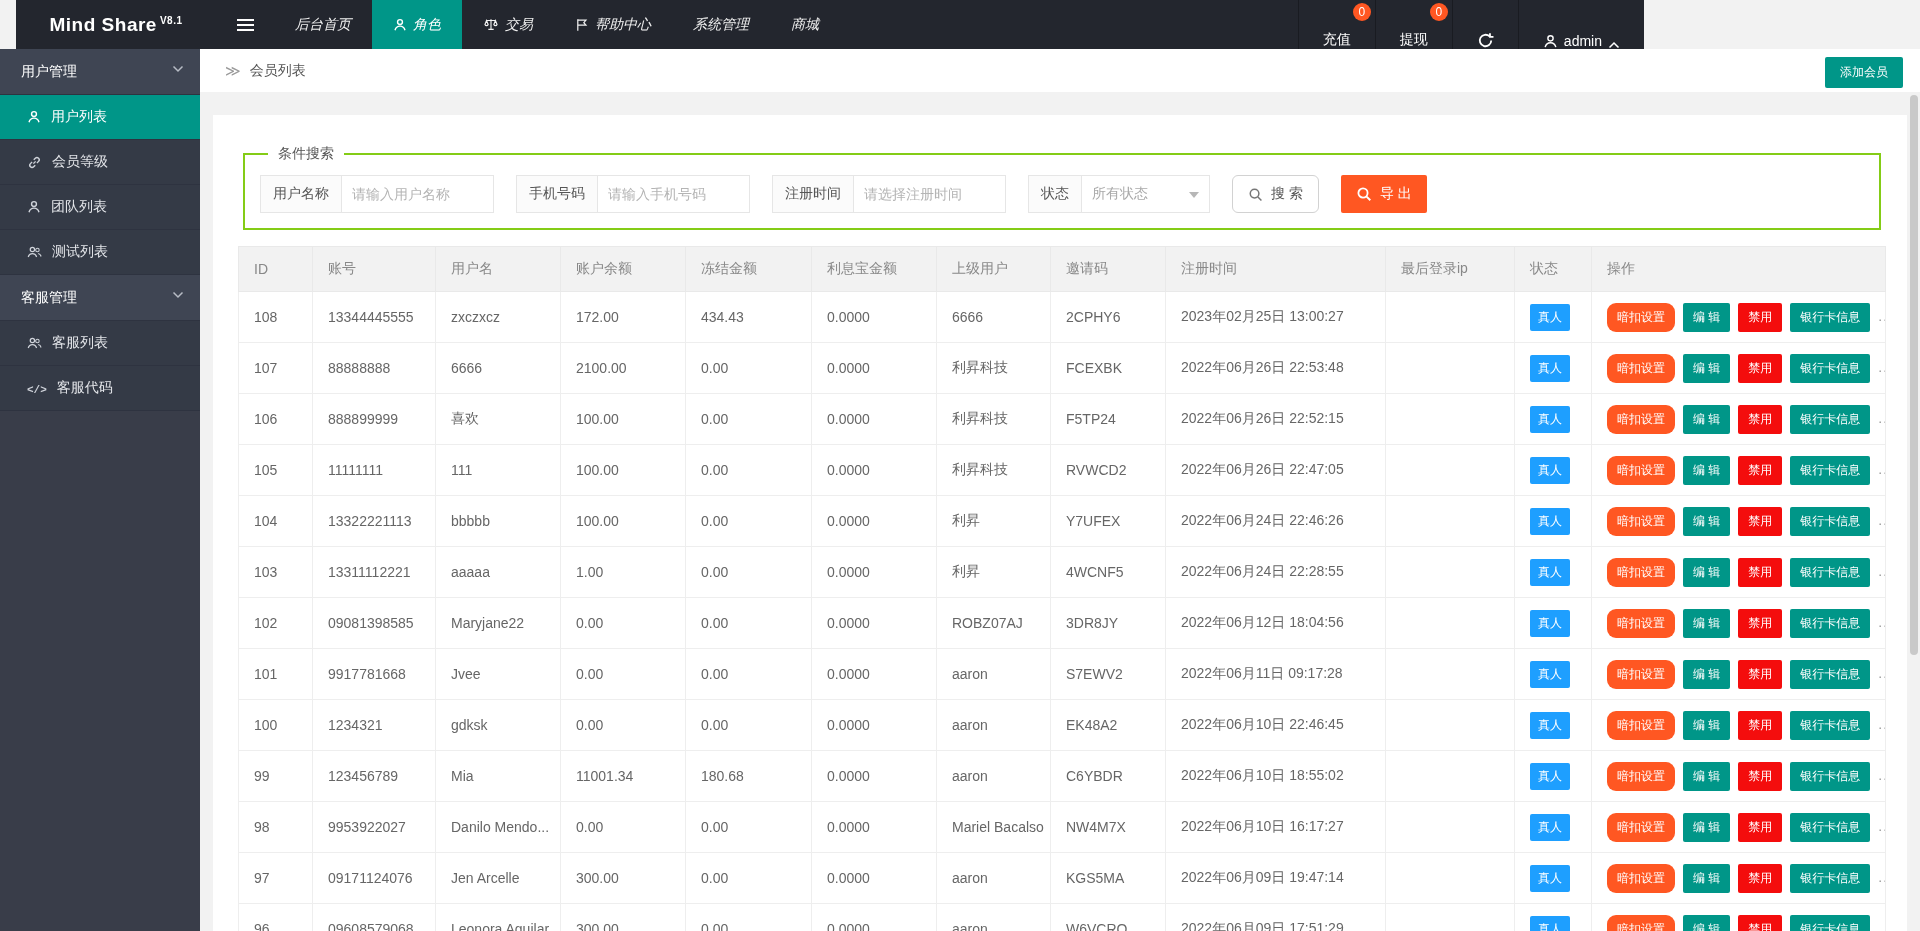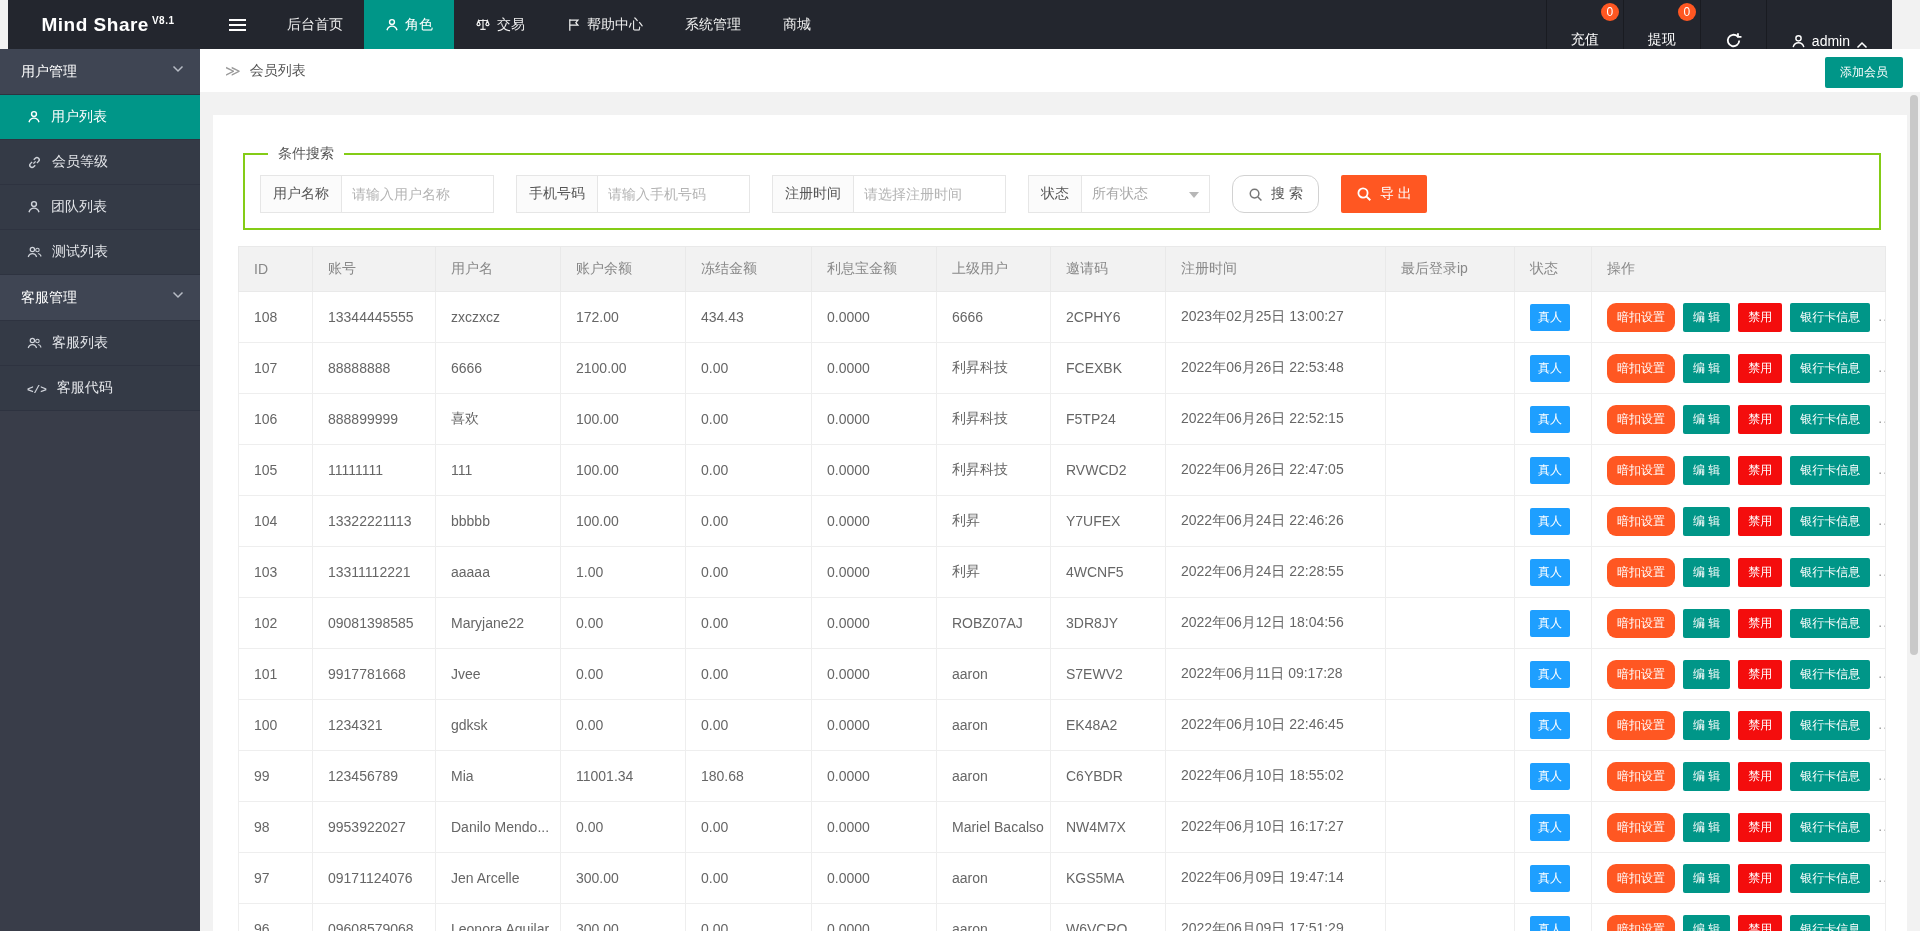--- a/index.html
+++ b/index.html
@@ -4,29 +4,29 @@
 <style>
   * { box-sizing: border-box; margin: 0; padding: 0; }
   html,body { width:1920px; height:931px; overflow:hidden; }
   body {
     font-family: "Liberation Sans", "DejaVu Sans", sans-serif;
     background:#f2f2f2; position:relative; font-size:14px; color:#666;
   }
   .icon svg { display:block; }
 
   
-  .navbar { position:absolute; top:0; left:8px; width:1884px; height:49px;
+  .navbar { position:absolute; top:0; left:16px; width:1628px; height:49px;
     background:var(--navbar-bg,#23262E); color:#fff; display:flex; align-items:stretch; z-index:30; }
   .logo { width:200px; display:flex; align-items:center; justify-content:center;
     font-size:19px; font-weight:bold; letter-spacing:.5px; }
   .logo sup { font-size:10px; font-weight:bold; margin-left:3px; transform:translateY(-4px); }
   .nav-toggle { width:58px; display:flex; align-items:center; justify-content:center; cursor:pointer; }
   .nav-toggle .bars { display:inline-block; }
   .nav-toggle .bars i { display:block; width:17px; height:2px; background:#fff; margin:3px 0; }
-  .nav-menu { list-style:none; display:flex; align-items:stretch; }
+  .nav-menu { list-style:none; display:flex; align-items:stretch;font-style:italic; }
   .nav-menu li { display:flex; align-items:center; gap:6px; padding:0 21px; cursor:pointer; color:#f0f0f0; }
   .nav-menu li.active { background:var(--teal,#009688); color:#fff; }
   .nav-right { margin-left:auto; display:flex; align-items:stretch; }
   .nav-right .nitem { position:relative; display:flex; align-items:flex-end; gap:6px;
     padding:0 24px; cursor:pointer; border-left:1px solid rgba(0,0,0,.28); }
   .nav-right .cnt-badge { position:absolute; top:3px; right:4px; min-width:18px; height:18px;
     line-height:18px; text-align:center; background:var(--orange,#FF5722); color:#fff;
     font-size:12px; border-radius:9px; padding:0 4px; }
 
   
@@ -62,21 +62,21 @@
   .flabel { display:flex; align-items:center; padding:0 12px; background:#fbfbfb;
     border:1px solid #e6e6e6; color:#555; white-space:nowrap; }
   .finput { width:152px; border:1px solid #e6e6e6; border-left:none; padding:0 10px;
     font-size:14px; color:#0f766e; outline:none; font-family:inherit; }
   .finput::placeholder { color:#b4b4b4; }
   .fselect { position:relative; width:128px; border:1px solid #e6e6e6; border-left:none;
     display:flex; align-items:center; padding:0 10px; color:#a9a9a9; cursor:pointer; background:#fff; }
   .fselect .caret { position:absolute; right:10px; top:16px; width:0; height:0;
     border-left:5px solid transparent; border-right:5px solid transparent; border-top:6px solid #b7b7b7; }
   .btn-search { display:flex; align-items:center; gap:8px; height:38px; padding:0 15px;
-    background:#fff; border:1px solid #d2d2d2; border-radius:12px; color:#555;
+    background:#fff; border:1px solid #d2d2d2; border-radius:6px; color:#555;
     font-size:14px; cursor:pointer; font-family:inherit; }
   .btn-search .icon { color:#777; }
   .btn-export { display:flex; align-items:center; gap:8px; height:38px; padding:0 15px;
     background:var(--orange,#FF5722); border:none; border-radius:2px; color:#fff;
     font-size:14px; cursor:pointer; font-family:inherit; }
 
   
   .tbl-wrap { margin:16px 22px 0 25px; }
   table.grid { width:1647px; border-collapse:collapse; table-layout:fixed; }
   table.grid th { background:#f2f2f2; color:#888; font-weight:normal; text-align:left;

